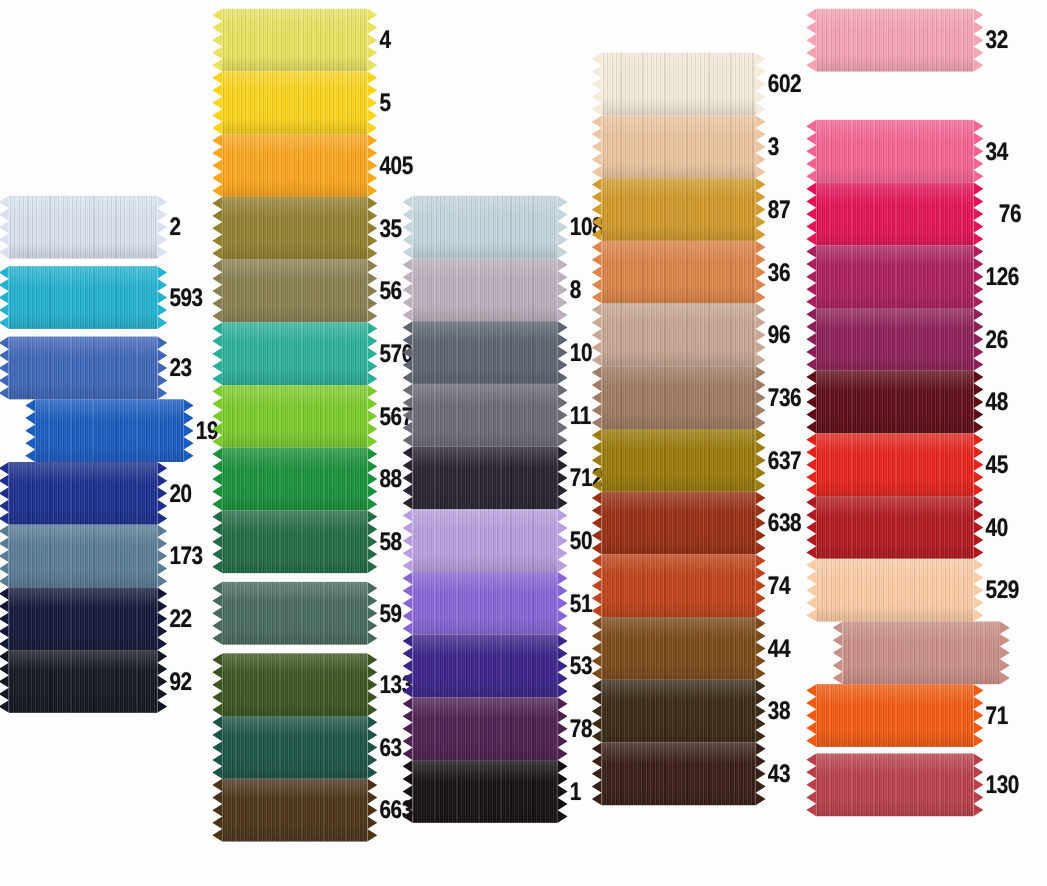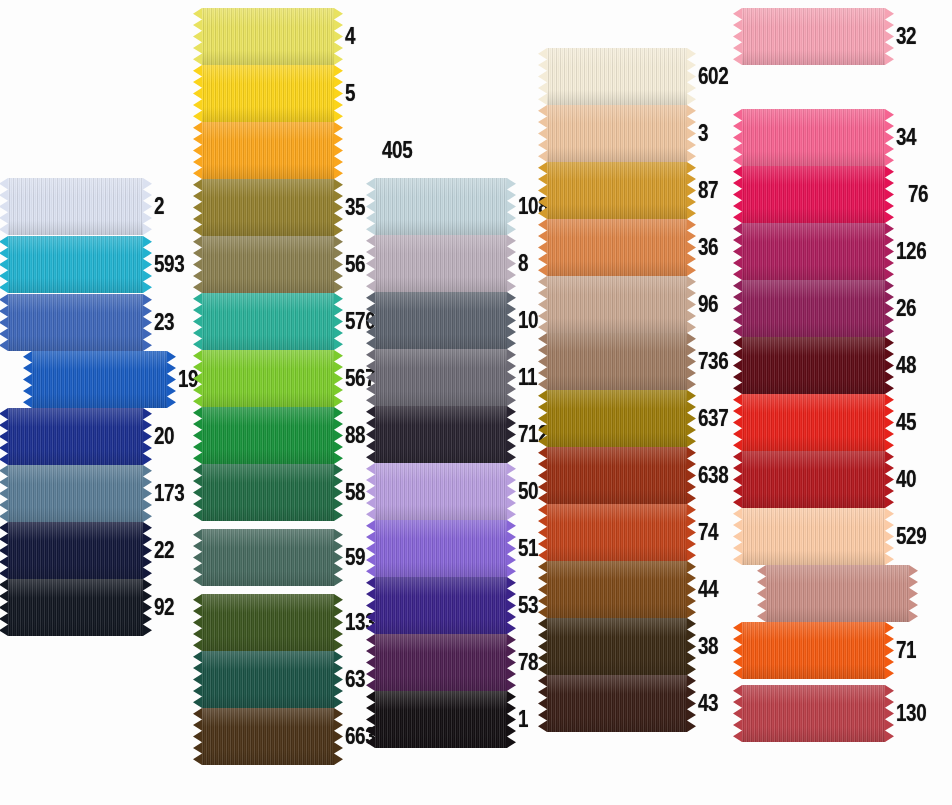--- a/index.html
+++ b/index.html
@@ -119,21 +119,21 @@
           <span class="pink-edge right">
             <svg viewBox="0 0 9 57" preserveAspectRatio="none">
               <path d="M0,0 L9,5.70 L0,11.40 L9,17.10 L0,22.80 L9,28.50 L0,34.20 L9,39.90 L0,45.60 L9,51.30 L0,57.00 Z" fill="#dbe1f0"></path>
             </svg>
           </span>
         </div>
         <div class="code-cell">
           <span class="code">2</span>
         </div>
       </div>
-      <div class="swatch-row" style="height: 59px; text-align: right;">
+      <div class="swatch-row" style="height: 71px; text-align: right;">
         <div class="ribbon" title="593" style="width: 135px; height: 57px; background: rgb(35, 178, 207);">
           <div class="face"></div>
           <div class="sheen"></div>
           <div class="shade"></div>
           <span class="pink-edge left">
             <svg viewBox="0 0 9 57" preserveAspectRatio="none">
               <path d="M9,0 L0,5.70 L9,11.40 L0,17.10 L9,22.80 L0,28.50 L9,34.20 L0,39.90 L9,45.60 L0,51.30 L9,57.00 Z" fill="#23b2cf"></path>
             </svg>
           </span>
           <span class="pink-edge right">
@@ -302,21 +302,21 @@
           <span class="pink-edge right">
             <svg viewBox="0 0 9 57" preserveAspectRatio="none">
               <path d="M0,0 L9,5.70 L0,11.40 L9,17.10 L0,22.80 L9,28.50 L0,34.20 L9,39.90 L0,45.60 L9,51.30 L0,57.00 Z" fill="#fbd41b"></path>
             </svg>
           </span>
         </div>
         <div class="code-cell">
           <span class="code">5</span>
         </div>
       </div>
-      <div class="swatch-row" style="height: 57px; gap: 37px;">
+      <div class="swatch-row" style="height: 57px;">
         <div class="ribbon" title="405" style="width: 132px; height: 57px; background: rgb(250, 166, 29);">
           <div class="face"></div>
           <div class="sheen"></div>
           <div class="shade"></div>
           <span class="pink-edge left">
             <svg viewBox="0 0 9 57" preserveAspectRatio="none">
               <path d="M9,0 L0,5.70 L9,11.40 L0,17.10 L9,22.80 L0,28.50 L9,34.20 L0,39.90 L9,45.60 L0,51.30 L9,57.00 Z" fill="#faa61d"></path>
             </svg>
           </span>
           <span class="pink-edge right">

